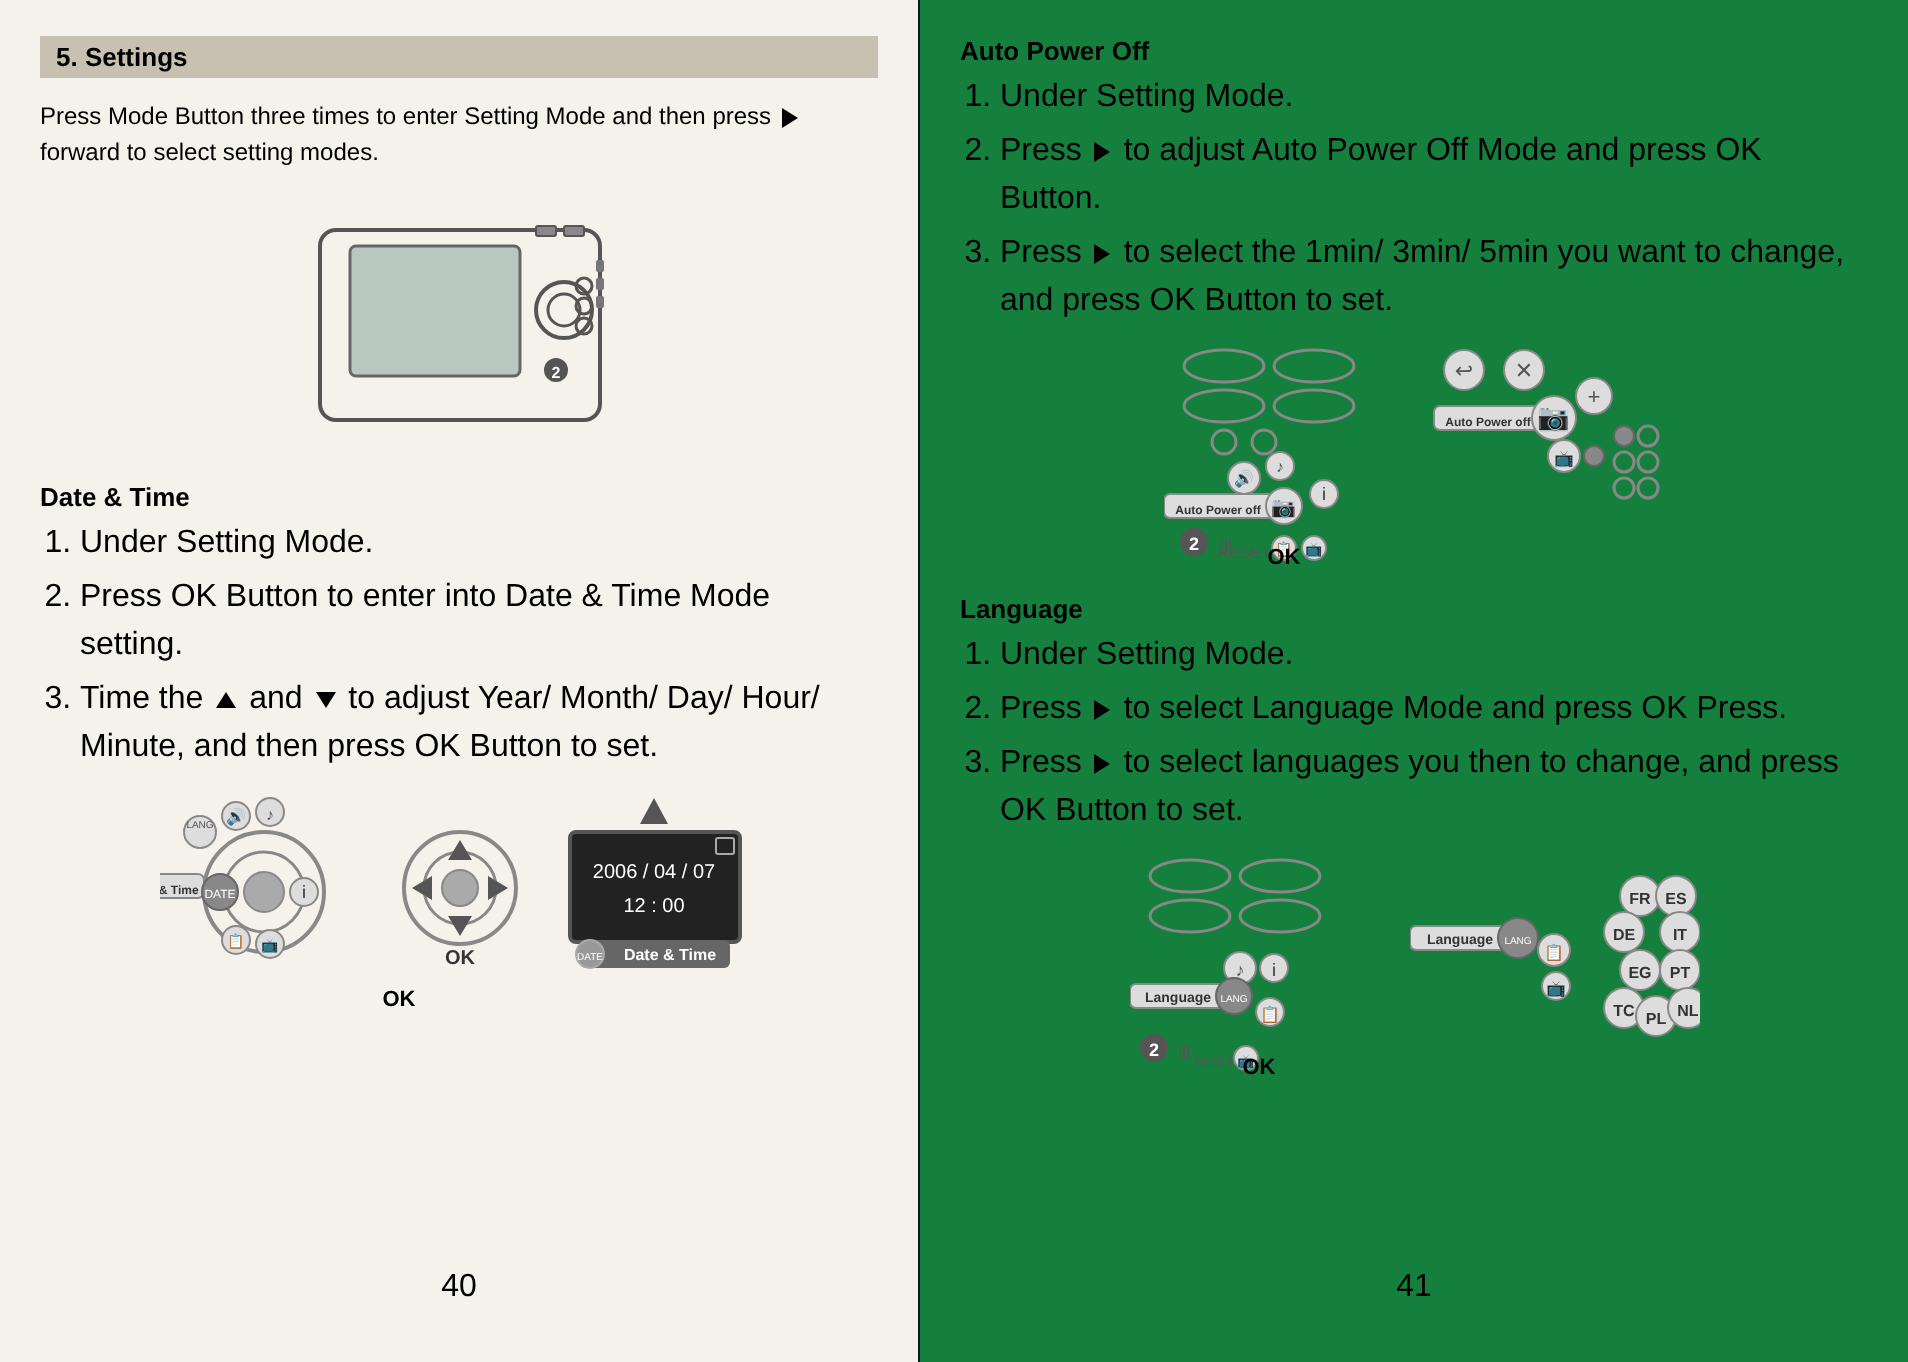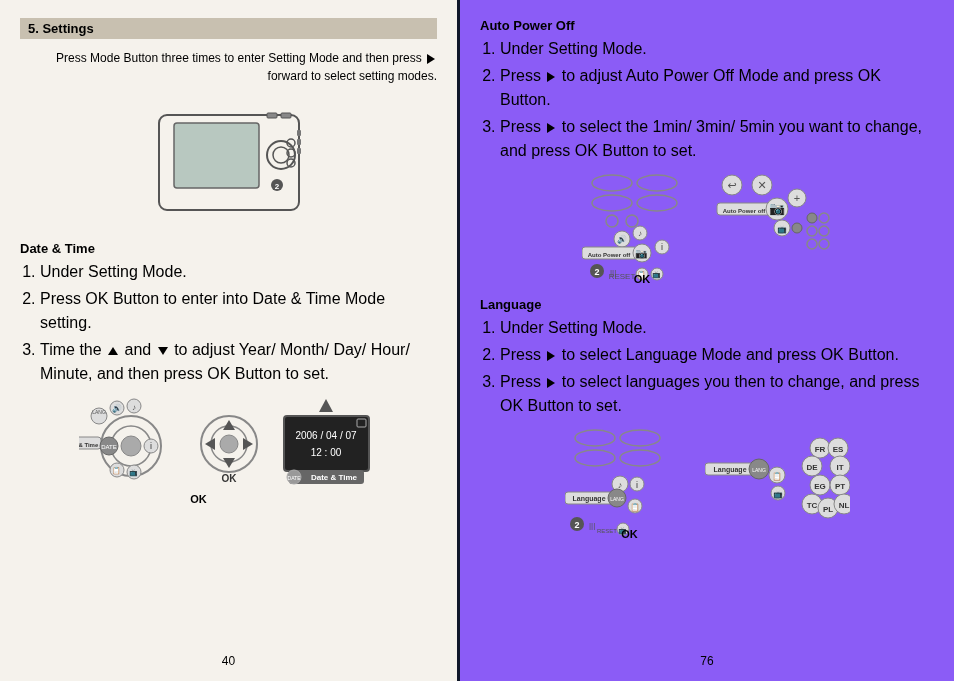--- a/index.html
+++ b/index.html
@@ -14,43 +14,42 @@
     }
     .page {
       display: flex;
       width: 100%;
       height: 100%;
     }
     .left-page {
       width: 460px;
       background: #f5f2ec;
       padding: 18px 20px 10px 20px;
-      border-right: 3px solid #0f172a;
+      border-right: 1px solid #0f172a;
       position: relative;
     }
     .right-page {
       width: 494px;
-      background: #8b5cf6;
+      background: #15803d;
       padding: 18px 20px 10px 20px;
       position: relative;
     }
     .section-header {
       background: #c8c0b0;
       padding: 3px 8px;
       font-size: 13px;
       font-weight: bold;
       margin-bottom: 10px;
       display: inline-block;
       width: 100%;
     }
     .intro-text {
       font-size: 12px;
       line-height: 1.5;
       margin-bottom: 10px;
-      text-align: right;
     }
     .play-icon {
       display: inline-block;
       width: 0;
       height: 0;
       border-top: 5px solid transparent;
       border-bottom: 5px solid transparent;
       border-left: 8px solid #000;
       vertical-align: middle;
       margin: 0 2px;
@@ -99,22 +98,22 @@
     }
     .diagram-row {
       display: flex;
       align-items: center;
       justify-content: center;
       gap: 10px;
       margin: 8px 0;
     }
     .page-num {
       position: absolute;
-      bottom: 13px;
-      font-size: 12px;
+      bottom: 28px;
+      font-size: 16px;
     }
     .page-num-left { left: 50%; transform: translateX(-50%); }
     .page-num-right { left: 50%; transform: translateX(-50%); }
 
     
     svg text {
       font-family: Arial, sans-serif;
     }
   </style>
 </head>
@@ -351,21 +350,21 @@
 
     <div>
       <p class="subsection-title">Language</p>
       <ol>
         <li>
           <span>Under Setting Mode.</span>
         </li>
         <li>
           <span>Press</span>
           <span class="play-icon"></span>
-          <span>to select Language Mode and press OK Button.</span>
+          <span>to select Language Mode and press OK Press.</span>
         </li>
         <li>
           <span>Press</span>
           <span class="play-icon"></span>
           <span>to select languages you then to change, and press OK Button to set.</span>
         </li>
       </ol>
     </div>
 
     <div class="diagram-row">
@@ -443,16 +442,16 @@
         <text x="123" y="84" text-anchor="middle" fill="#333" font-size="8" font-weight="bold">PL</text>
 
         <circle cx="139" cy="76" r="10" fill="#ddd" stroke="#888" stroke-width="1"></circle>
         <text x="139" y="80" text-anchor="middle" fill="#333" font-size="8" font-weight="bold">NL</text>
 
         <circle cx="73" cy="65" r="7" fill="#ddd" stroke="#888" stroke-width="1"></circle>
         <text x="73" y="69" text-anchor="middle" fill="#555" font-size="8">📺</text>
       </svg>
     </div>
 
-    <div class="page-num page-num-right">76</div>
+    <div class="page-num page-num-right">41</div>
   </div>
 
 </div>
 
 </body></html>

